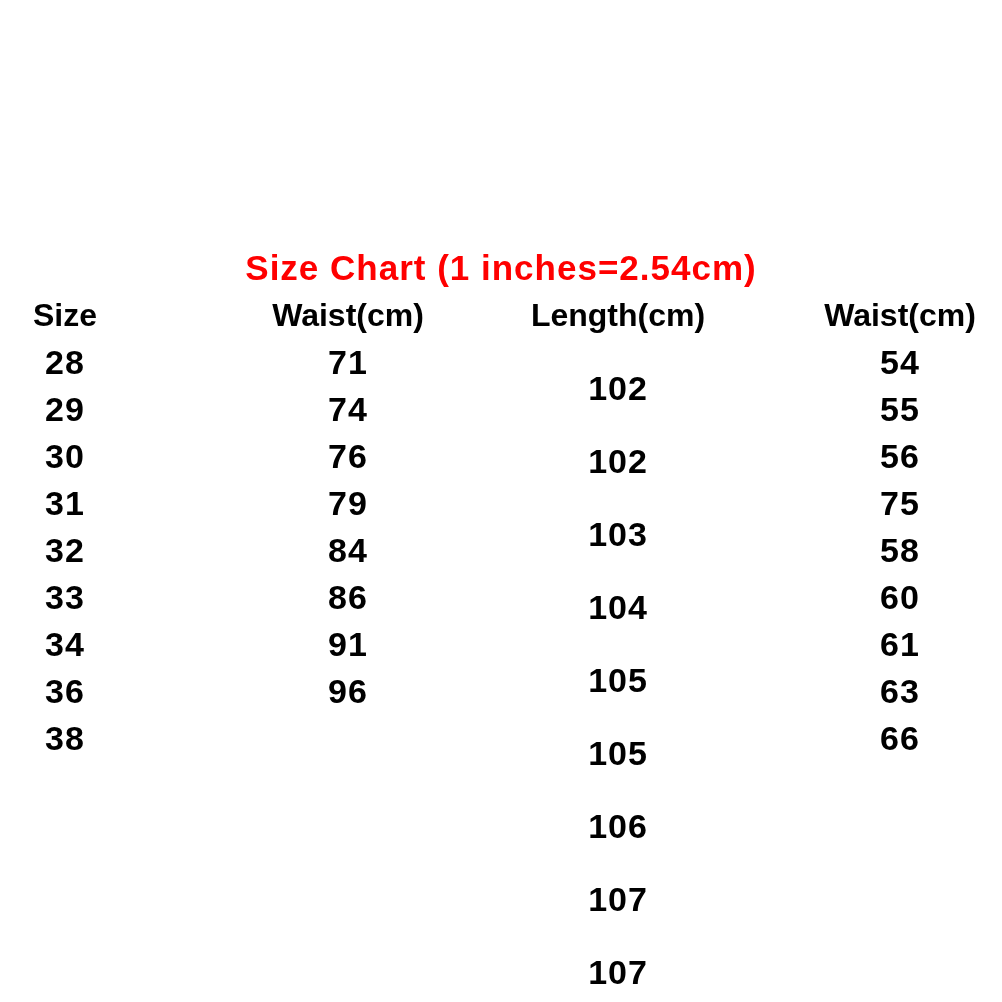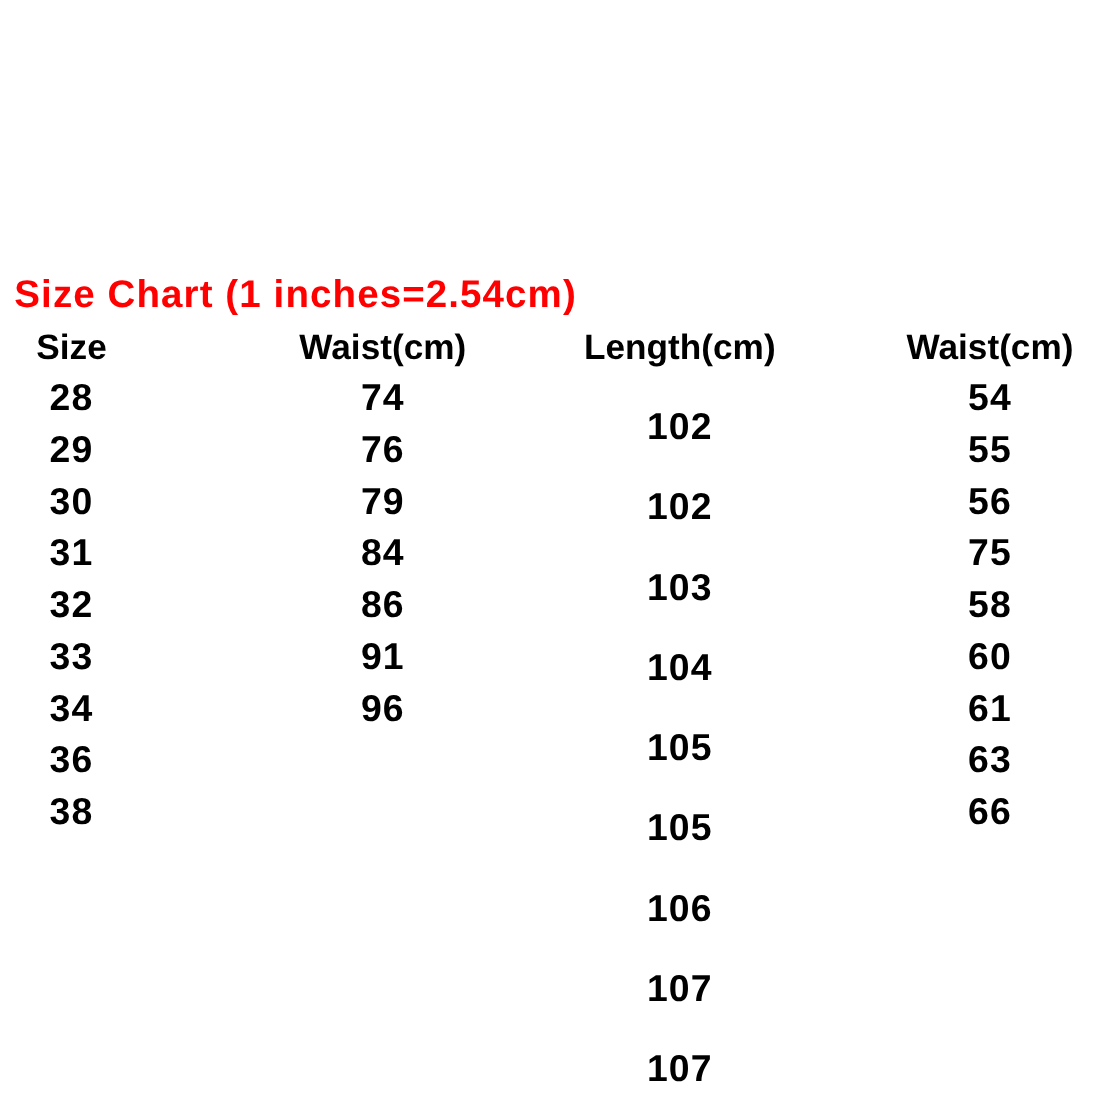--- a/index.html
+++ b/index.html
@@ -15,20 +15,21 @@
     font-family: "Liberation Sans", sans-serif;
     font-weight: 700;
     color: #000000;
     overflow: hidden;
   }
   .chart-title {
     position: absolute;
     top: 245px;
     left: 13px;
     width: 976px;
+    text-align: center;
     font-size: 35px;
     line-height: 46px;
     letter-spacing: 1px;
     white-space: pre;
   }
   .col {
     position: absolute;
     top: 292px;
     display: flex;
     flex-direction: column;
@@ -65,20 +66,21 @@
     <div class="val">31</div>
     <div class="val">32</div>
     <div class="val">33</div>
     <div class="val">34</div>
     <div class="val">36</div>
     <div class="val">38</div>
   </div>
 
   <div class="col col-1">
     <div class="hdr">Waist(cm)</div>
+    <div class="val">71</div>
     <div class="val">74</div>
     <div class="val">76</div>
     <div class="val">79</div>
     <div class="val">84</div>
     <div class="val">86</div>
     <div class="val">91</div>
     <div class="val">96</div>
   </div>
 
   <div class="col col-2">

